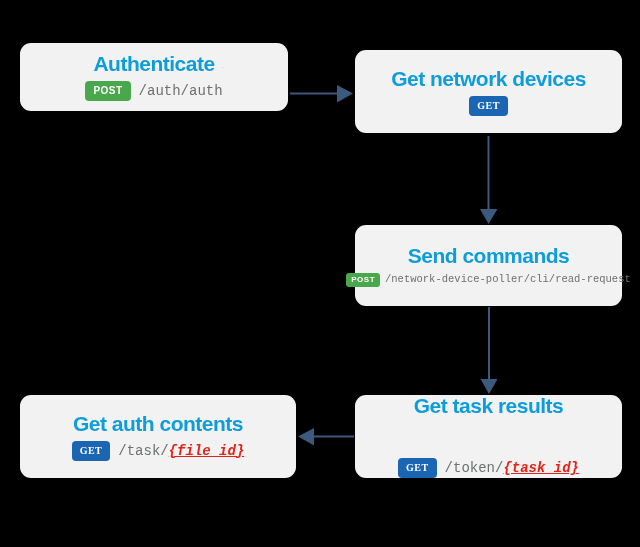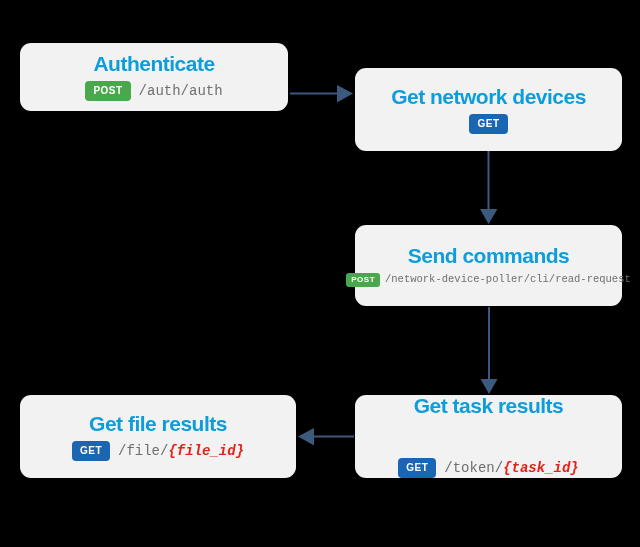--- a/index.html
+++ b/index.html
@@ -12,46 +12,46 @@
   .arrows line{stroke:var(--arrow,#3b5a7e);stroke-width:2;}
   .arrows polygon{fill:var(--arrow,#3b5a7e);}
   .step{
     position:absolute;
     background:var(--box-bg,#f2f2f2);
     border-radius:11px;
     display:flex;flex-direction:column;align-items:center;justify-content:center;
     gap:7px;
   }
   .b1{left:20px;top:43px;width:268px;height:68px;}
-  .b2{left:355px;top:68px;width:267px;height:83px;}
+  .b2{left:355px;top:50px;width:267px;height:83px;}
   .b3{left:355px;top:225px;width:267px;height:81px;justify-content:center;}
   .b4{left:355px;top:395px;width:267px;height:83px;justify-content:space-between;}
   .b5{left:20px;top:395px;width:276px;height:83px;}
   .title{
     color:var(--title-color,#0d9ddb);
     font-size:21px;font-weight:bold;letter-spacing:-0.5px;
     line-height:1;white-space:nowrap;
   }
   .endpoint{display:flex;align-items:center;gap:8px;white-space:nowrap;}
   .badge{
     color:var(--badge-text,#fff);
     font-size:10px;font-weight:bold;letter-spacing:0.5px;
     padding:5px 8px;border-radius:4px;line-height:1;
     display:inline-block;
   }
   .badge.post{background:var(--post-badge,#49a84c);}
-  .badge.get{background:var(--get-badge,#1a66b3);}
+  .badge.get{background:var(--get-badge,#1a66b3);font-family:Liberation Serif, serif;}
   .path{
     font-family:"Liberation Mono",monospace;
     font-size:14px;color:var(--path-text,#6e7070);line-height:1;
   }
   .param{
     font-family:"Liberation Mono",monospace;
     color:var(--param-text,#e2231a);
-    font-style:italic;font-weight:bold;
+    font-style:italic;font-weight:bold;text-decoration:underline;
   }
   
   .b3 .endpoint{gap:5px;}
   .b3 .badge{font-size:8px;padding:3px 5px;border-radius:3px;}
   .b3 .path{font-size:10.5px;}
 </style>
 </head>
 <body>
 
 <div class="canvas">
@@ -100,20 +100,20 @@
 
   <div class="step b4">
     <div class="title">Get task results</div>
     <div class="endpoint">
       <span class="badge get">GET</span>
       <span class="path"><span>/token/</span><span class="param">{task_id}</span></span>
     </div>
   </div>
 
   <div class="step b5">
-    <div class="title">Get file results</div>
+    <div class="title">Get auth contents</div>
     <div class="endpoint">
       <span class="badge get">GET</span>
-      <span class="path"><span>/file/</span><span class="param">{file_id}</span></span>
+      <span class="path"><span>/task/</span><span class="param">{file_id}</span></span>
     </div>
   </div>
 
 </div>
 
 </body></html>

